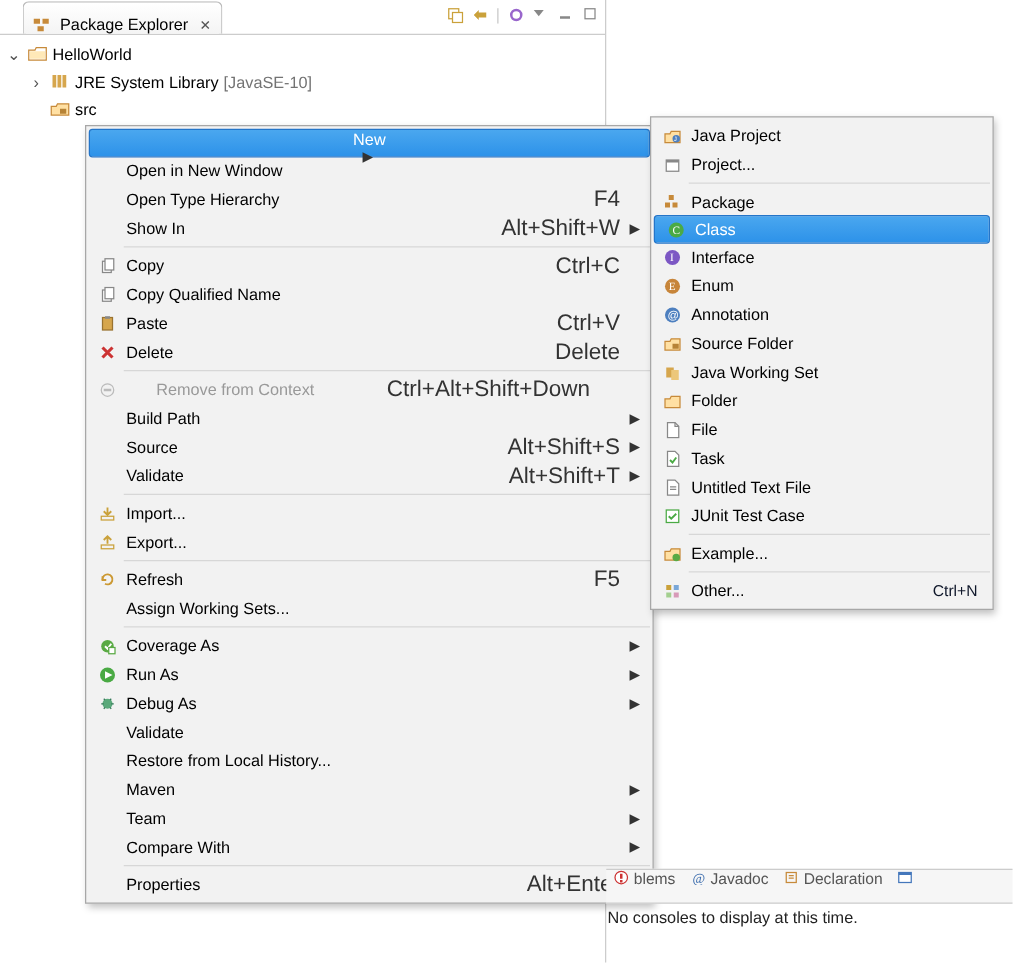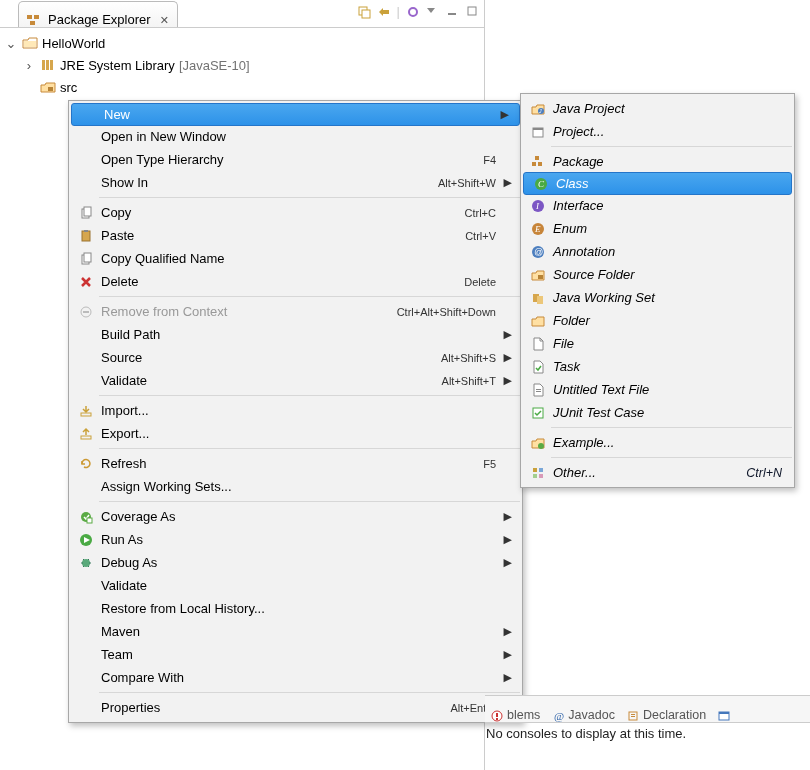--- a/index.html
+++ b/index.html
@@ -74,46 +74,46 @@
     padding: 3px 0;
   }
   .menu-row {
     display: flex;
     align-items: center;
     height: 23px;
     padding: 0 10px 0 6px;
   }
   .menu-row .micon { width:22px; display:flex; align-items:center; justify-content:center; }
   .menu-row .mlabel { flex:1; padding-left:4px; }
-  .menu-row .maccel { color:#333; padding-right:6px; font-size:11px;}
+  .menu-row .maccel { color:#333; padding-right:6px; font-size:18px;}
   .menu-row .marrow { width:10px; text-align:right; color:#333; font-size:11px;}
   .menu-row.highlight {
     background: linear-gradient(#4aa7ef,#2d92e9);
     color: #fff;
     border: 1px solid #2475c9;
     margin: -1px 2px;
     border-radius: 3px;
-  }
-  .menu-row.disabled { color:#999; }
+    flex-direction: column;
+  }
+  .menu-row.disabled { color:#999;gap:24px; }
   .menu-sep {
     height: 1px;
     background: #d7d7d7;
     margin: 3px 2px 3px 30px;
   }
 
   
   .submenu {
     position: absolute;
     left: 520px; top: 93px;
     width: 275px;
     background: #f2f2f2;
     border: 1px solid #a7a7a7;
     box-shadow: 2px 3px 6px rgba(0,0,0,0.25);
     padding: 3px 0;
-    font-style: italic;
   }
   .sm-row {
     display:flex; align-items:center; height:23px;
     padding: 0 10px 0 6px;
   }
   .sm-row .micon { width:22px; display:flex; align-items:center; justify-content:center;}
   .sm-row .mlabel { flex:1; padding-left:4px; }
   .sm-row .maccel { color:#0f172a; padding-right:2px; font-size:12.5px;}
   .sm-row.highlight {
     background: linear-gradient(#4aa7ef,#2d92e9);
@@ -132,21 +132,21 @@
     border-top:1px solid #ccc;
     border-bottom:1px solid #ccc;
     background:#f6f6f6;
     display:flex; align-items:center;
     font-size:12.5px;
     color:#555;
     gap:12px;
     padding-left:6px;
     overflow:hidden;
   }
-  .bottom-strip .btab { display:flex; align-items:flex-end; gap:4px; height:100%; }
+  .bottom-strip .btab { display:flex; align-items:flex-start; gap:4px; height:100%; }
   .console-msg {
     position:absolute;
     left:486px; top:726px;
     font-size:13px;
     color:#222;
   }
 
   svg { display:block; }
 </style>
 </head>
@@ -267,37 +267,37 @@
           <rect x="5" y="1" width="7" height="9" fill="#fff" stroke="#888"></rect>
         </svg>
       </span>
         <span class="mlabel">Copy</span>
         <span class="maccel">Ctrl+C</span>
       <span class="marrow"></span>
       </div>
     <div class="menu-row">
         <span class="micon">
         <svg width="14" height="14">
+          <rect x="3" y="3" width="7" height="9" fill="#fff" stroke="#888"></rect>
+          <rect x="5" y="1" width="7" height="9" fill="#fff" stroke="#888"></rect>
+        </svg>
+      </span>
+        <span class="mlabel">Copy Qualified Name</span>
+        <span class="marrow"></span>
+      </div>
+    <div class="menu-row">
+        <span class="micon">
+        <svg width="14" height="14">
           <rect x="3" y="2" width="8" height="10" fill="#d6a64d" stroke="#9a7330"></rect>
           <rect x="5" y="1" width="4" height="2" fill="#888"></rect>
         </svg>
       </span>
         <span class="mlabel">Paste</span>
         <span class="maccel">Ctrl+V</span>
       <span class="marrow"></span>
-      </div>
-    <div class="menu-row">
-        <span class="micon">
-        <svg width="14" height="14">
-          <rect x="3" y="3" width="7" height="9" fill="#fff" stroke="#888"></rect>
-          <rect x="5" y="1" width="7" height="9" fill="#fff" stroke="#888"></rect>
-        </svg>
-      </span>
-        <span class="mlabel">Copy Qualified Name</span>
-        <span class="marrow"></span>
       </div>
     <div class="menu-row">
         <span class="micon">
         <svg width="14" height="14">
           <path d="M3 3 L11 11 M11 3 L3 11" stroke="#cc3333" stroke-width="2.5"></path>
         </svg>
       </span>
         <span class="mlabel">Delete</span>
         <span class="maccel">Delete</span>
       <span class="marrow"></span>

